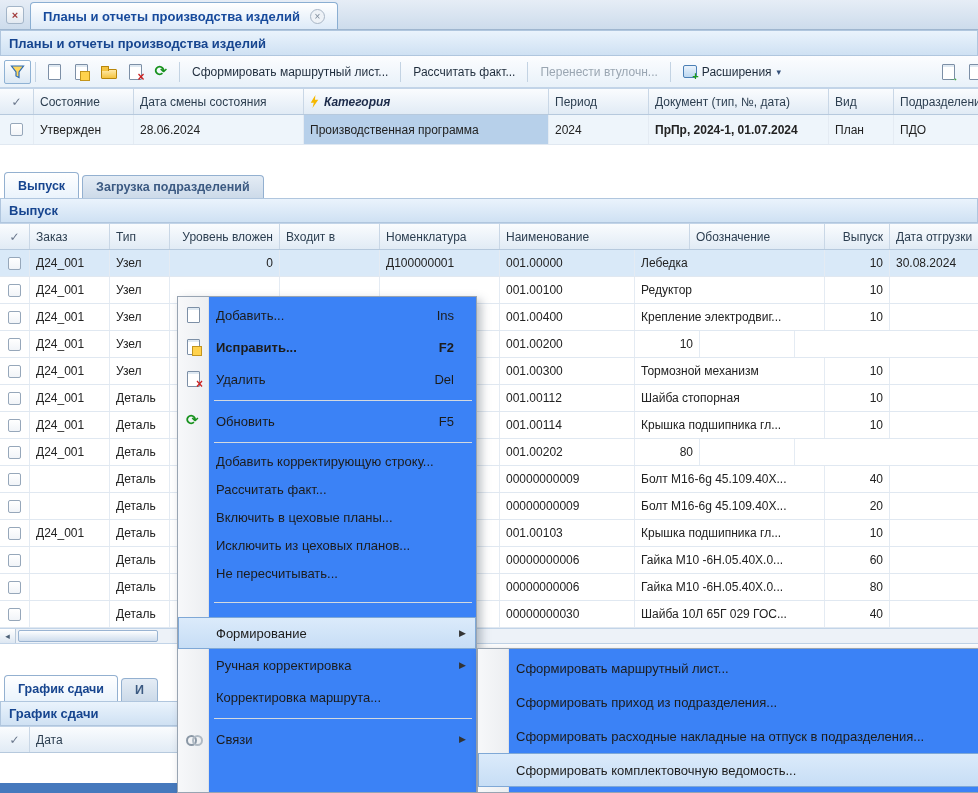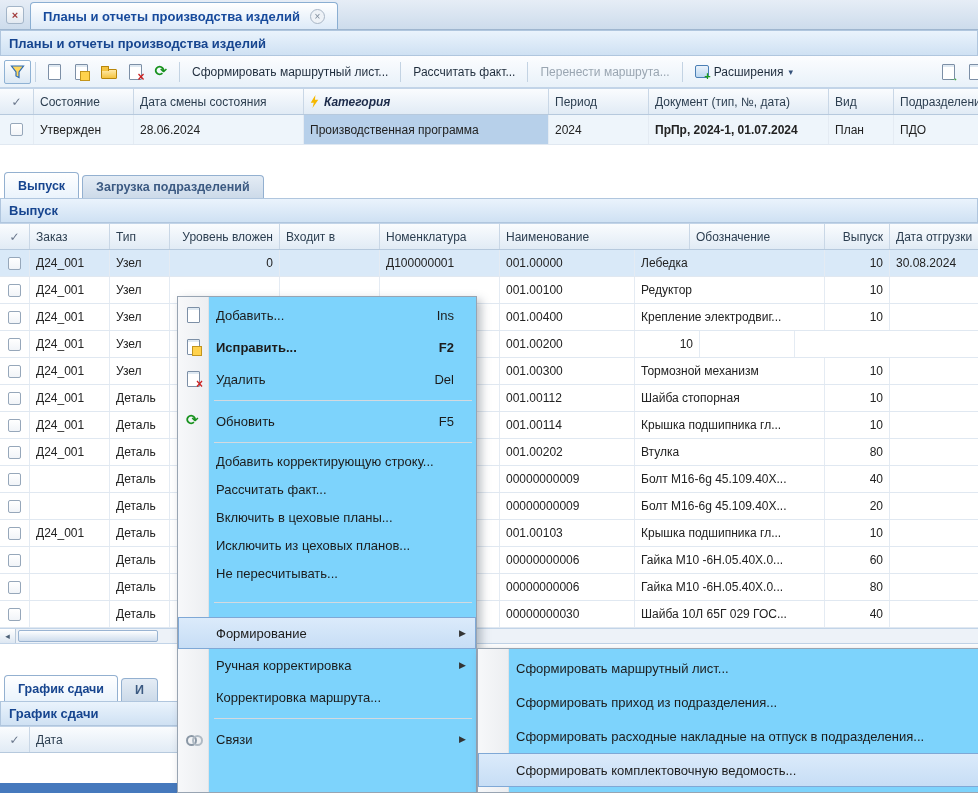--- a/index.html
+++ b/index.html
@@ -71,21 +71,21 @@
   .hs-btn { width:16px; height:14px; background:linear-gradient(#ffffff,#dde7f2); border-right:1px solid #b9c9da; color:#4c6076; font-size:9px; display:inline-flex; align-items:center; justify-content:center; cursor:pointer; }
   .arr-l::before { content:"◂"; }
   .hs-thumb { width:140px; height:12px; background:linear-gradient(#fdfeff,#cfdded); border:1px solid #9ab4d2; border-radius:2px; margin-left:2px; cursor:grab; }
   .gap { background:#fff; }
   .g1 { height:26px; flex:0 0 26px; }
   .g2 { height:30px; flex:0 0 30px; }
   .filler { flex:1 1 auto; background:#fff; }
   .sel-strip { height:10px; flex:0 0 10px; background:#4679bd; }
 
   
-  .menu { position:absolute; background:#7dd3fc; border:1px solid #98a4b2; box-shadow:4px 4px 9px rgba(50,62,80,.35); padding:2px 0; font-size:13px; color:#1c1c1c; overflow:hidden; }
+  .menu { position:absolute; background:#3b82f6; border:1px solid #98a4b2; box-shadow:4px 4px 9px rgba(50,62,80,.35); padding:2px 0; font-size:13px; color:#1c1c1c; overflow:hidden; }
   .menu::before { content:""; position:absolute; left:0; top:0; bottom:0; width:30px; background:linear-gradient(90deg,#f7f8fa,#eceef1); border-right:1px solid #dfe2e6; }
   .menu.ctx { left:177px; top:296px; width:300px; height:497px; z-index:10; }
   .menu.submenu { left:477px; top:648px; width:556px; height:145px; z-index:11; }
   .menu-item { display:flex; align-items:center; height:32px; position:relative; padding-right:6px; cursor:pointer; }
   .menu-item.compact { height:28px; }
   .submenu .menu-item { height:34px; }
   .mi-icon { width:30px; flex:0 0 30px; display:flex; align-items:center; justify-content:center; height:100%; }
   .mi-label { flex:1 1 auto; white-space:nowrap; padding-left:8px; overflow:hidden; }
   .mi-shortcut { padding-right:16px; flex:0 0 auto; }
   .mi-arrow { font-size:9px; color:#333; padding-right:4px; flex:0 0 auto; }
@@ -139,21 +139,21 @@
     <div class="tb-sep"></div>
     <div class="tb-btn">
         <span>Сформировать маршрутный лист...</span>
       </div>
     <div class="tb-sep"></div>
     <div class="tb-btn">
         <span>Рассчитать факт...</span>
       </div>
     <div class="tb-sep"></div>
     <div class="tb-btn disabled">
-        <span>Перенести маршрута...</span>
+        <span>Перенести втулочн...</span>
       </div>
     <div class="tb-sep"></div>
     <div class="tb-btn">
       <span class="ic ic-ext"></span>
       <span>Расширения</span>
       <span class="dd">▾</span>
     </div>
     <div class="spacer"></div>
     <div class="tb-btn icon-only">
         <span class="ic ic-page-out"></span>
@@ -353,21 +353,20 @@
       <div class="grid-row" style="height: 27px;">
         <div class="g-cell chk-cell" style="width: 30px;">
           <span class="checkbox"></span>
         </div>
         <div class="g-cell" style="width: 80px;">Д24_001</div>
         <div class="g-cell" style="width: 60px;">Деталь</div>
         <div class="g-cell num" style="width: 110px;"></div>
         <div class="g-cell" style="width: 100px;"></div>
         <div class="g-cell" style="width: 120px;"></div>
         <div class="g-cell" style="width: 135px;">001.00202</div>
-        <div class="g-cell" style="width: 190px;">Втулка</div>
         <div class="g-cell num" style="width: 65px;">80</div>
         <div class="g-cell" style="width: 95px;"></div>
       </div>
       <div class="grid-row" style="height: 27px;">
         <div class="g-cell chk-cell" style="width: 30px;">
           <span class="checkbox"></span>
         </div>
         <div class="g-cell" style="width: 80px;"></div>
         <div class="g-cell" style="width: 60px;">Деталь</div>
         <div class="g-cell num" style="width: 110px;"></div>

